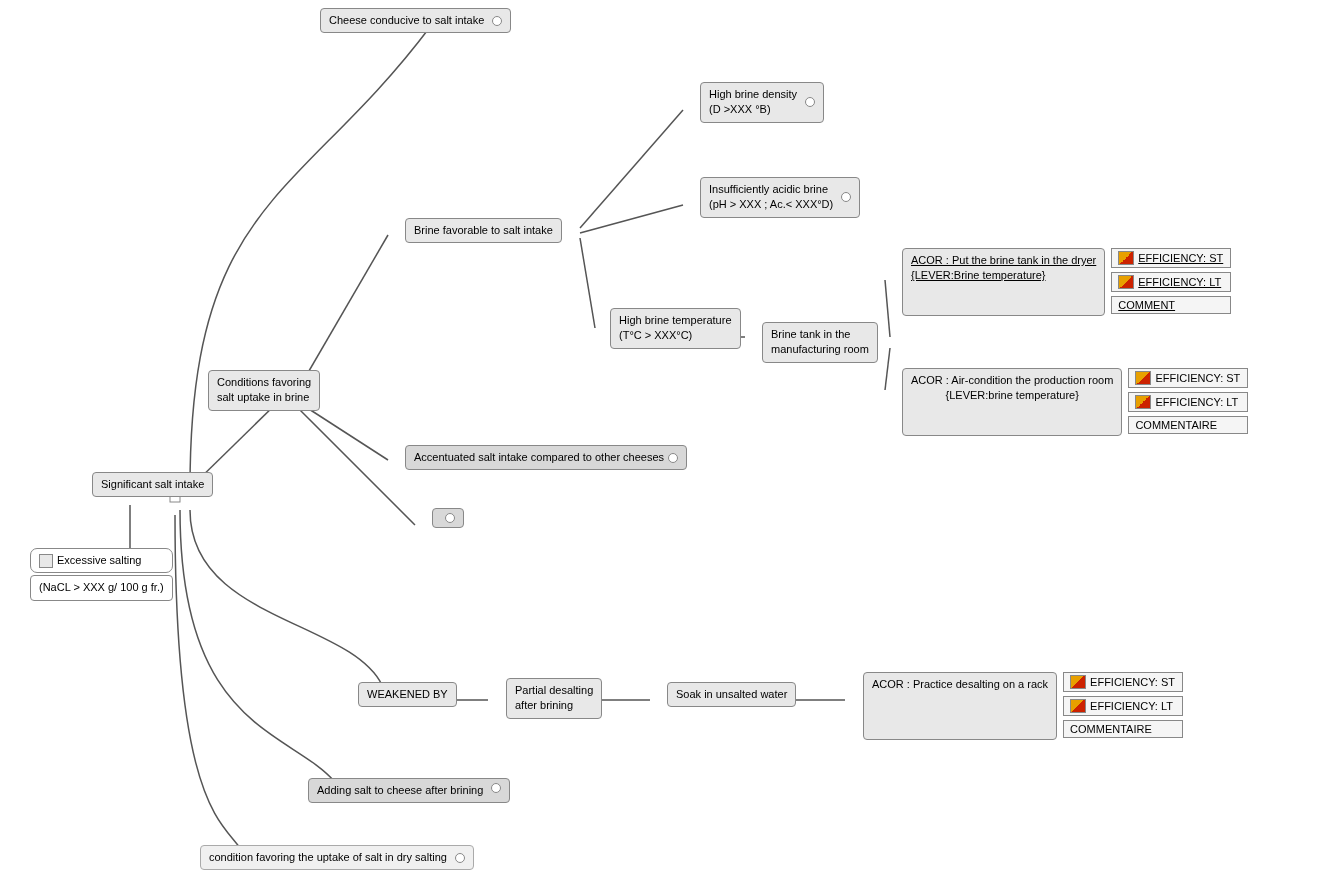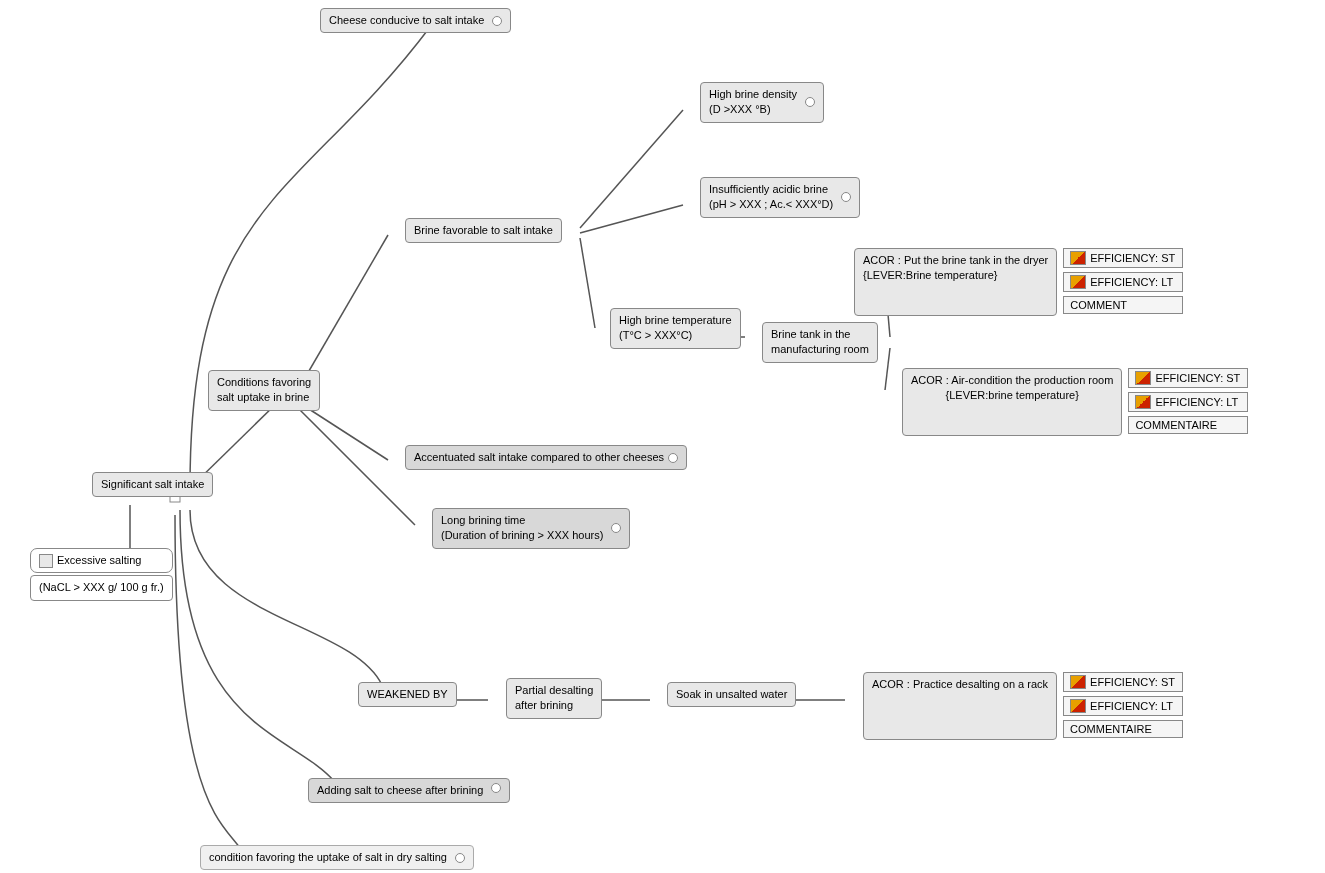--- a/index.html
+++ b/index.html
@@ -200,21 +200,21 @@
   </div>
 </div>
 
 <div class="node" style="left:742px; top:322px;">
   <div class="box">
     <div>Brine tank in the</div>
     <div>manufacturing room</div>
   </div>
 </div>
 
-<div class="node" style="left:834px; top:248px;">
+<div class="node" style="left:882px; top:248px;text-decoration:underline;">
   <div style="display:flex; gap:6px;">
     <div class="acor-box">
       <div>ACOR : Put the brine tank in the dryer</div>
       <div>{LEVER:Brine temperature}</div>
     </div>
     <div style="display:flex; flex-direction:column; gap:2px;">
       <div class="efficiency-badge">
         <div class="icon" style="width:16px;height:14px;background:linear-gradient(135deg,#e8a000 50%,#cc2200 50%);border:1px solid #888;flex-shrink:0;"></div>
         <span>EFFICIENCY: ST</span>
       </div>
@@ -253,24 +253,20 @@
 
 <div class="node" style="left:385px; top:445px;">
   <div class="box light" style="display:flex; align-items:center; ">
     <span>Accentuated salt intake compared to other cheeses</span>
     <span class="dot"></span>
   </div>
 </div>
 
 <div class="node" style="left:412px; top:508px;">
   <div class="box light" style="display:flex; align-items:center; gap:4px;">
-    <div>
-      <div>Long brining time</div>
-      <div>(Duration of brining &gt; XXX hours)</div>
-    </div>
     <span class="dot"></span>
   </div>
 </div>
 
 <div class="node" style="left:338px; top:682px;border-radius:9px;">
   <div class="box">
     <span>WEAKENED BY</span>
   </div>
 </div>
 

